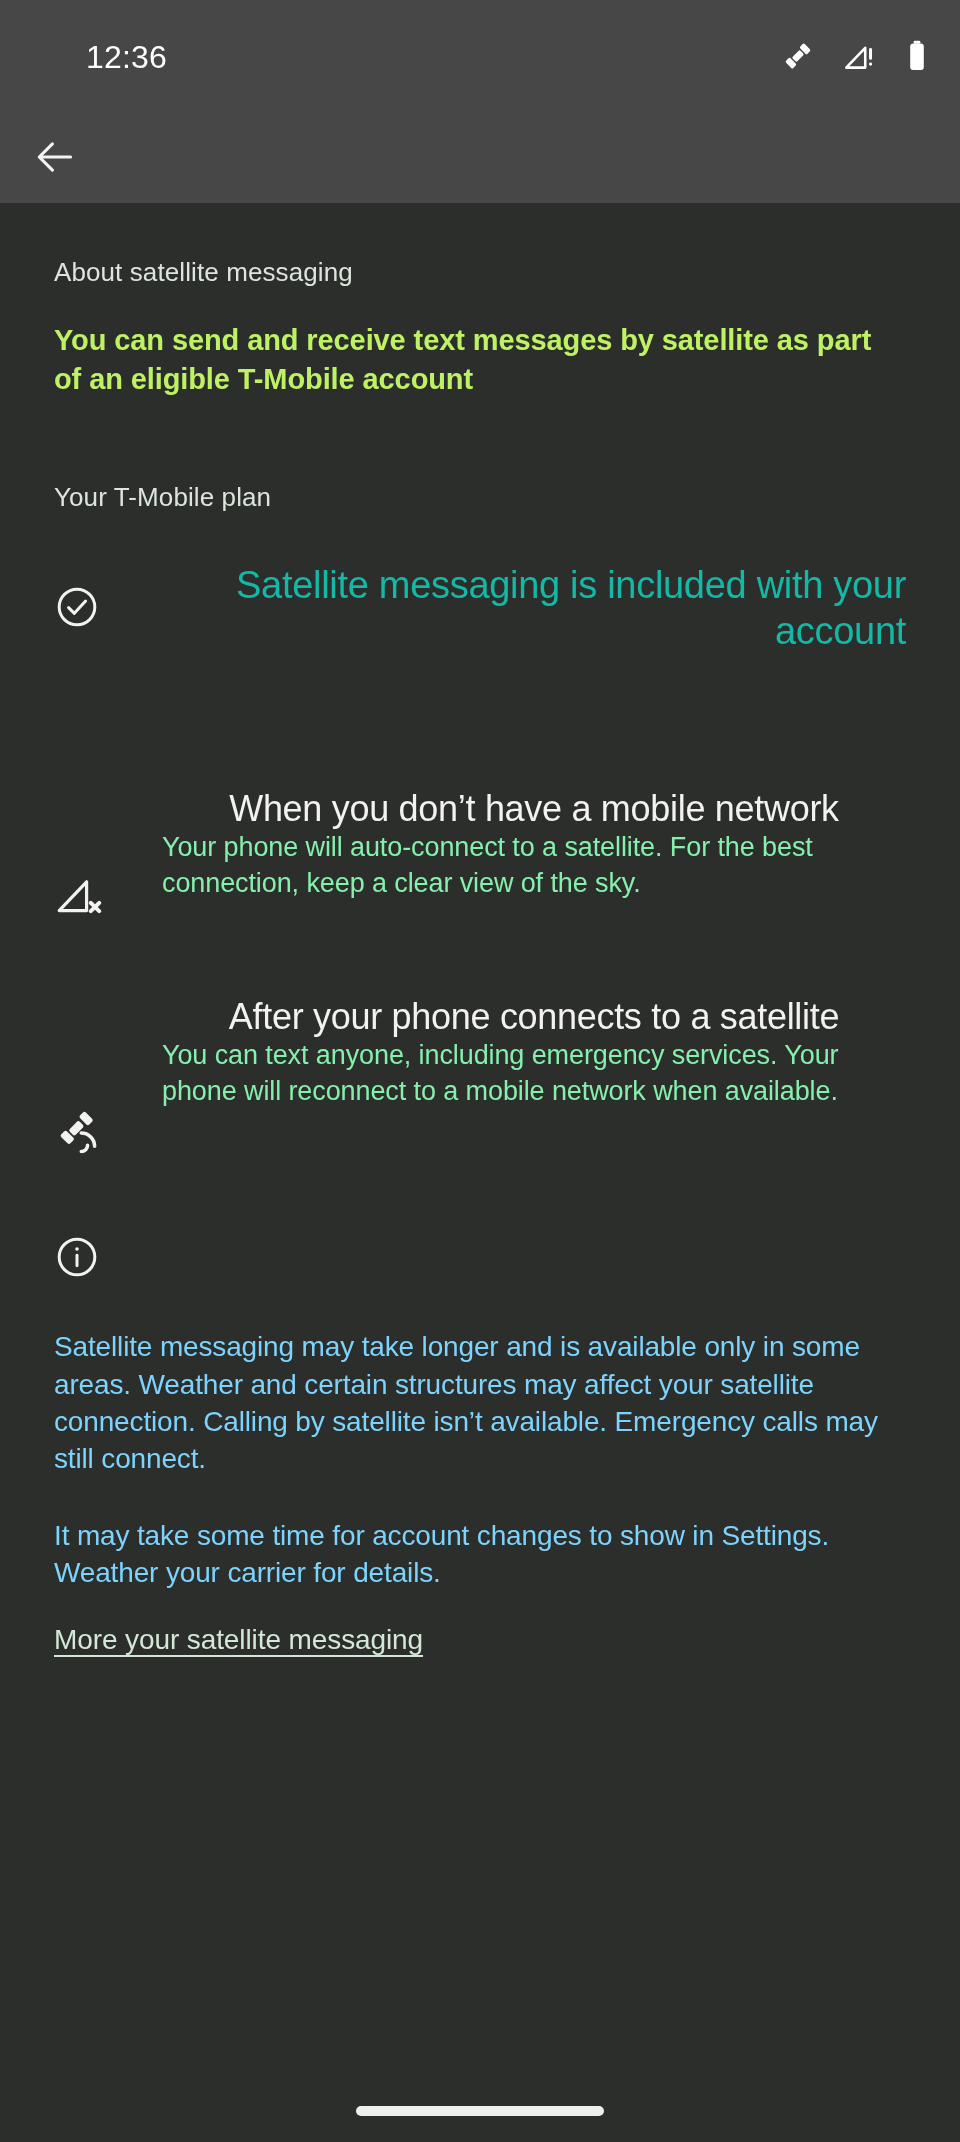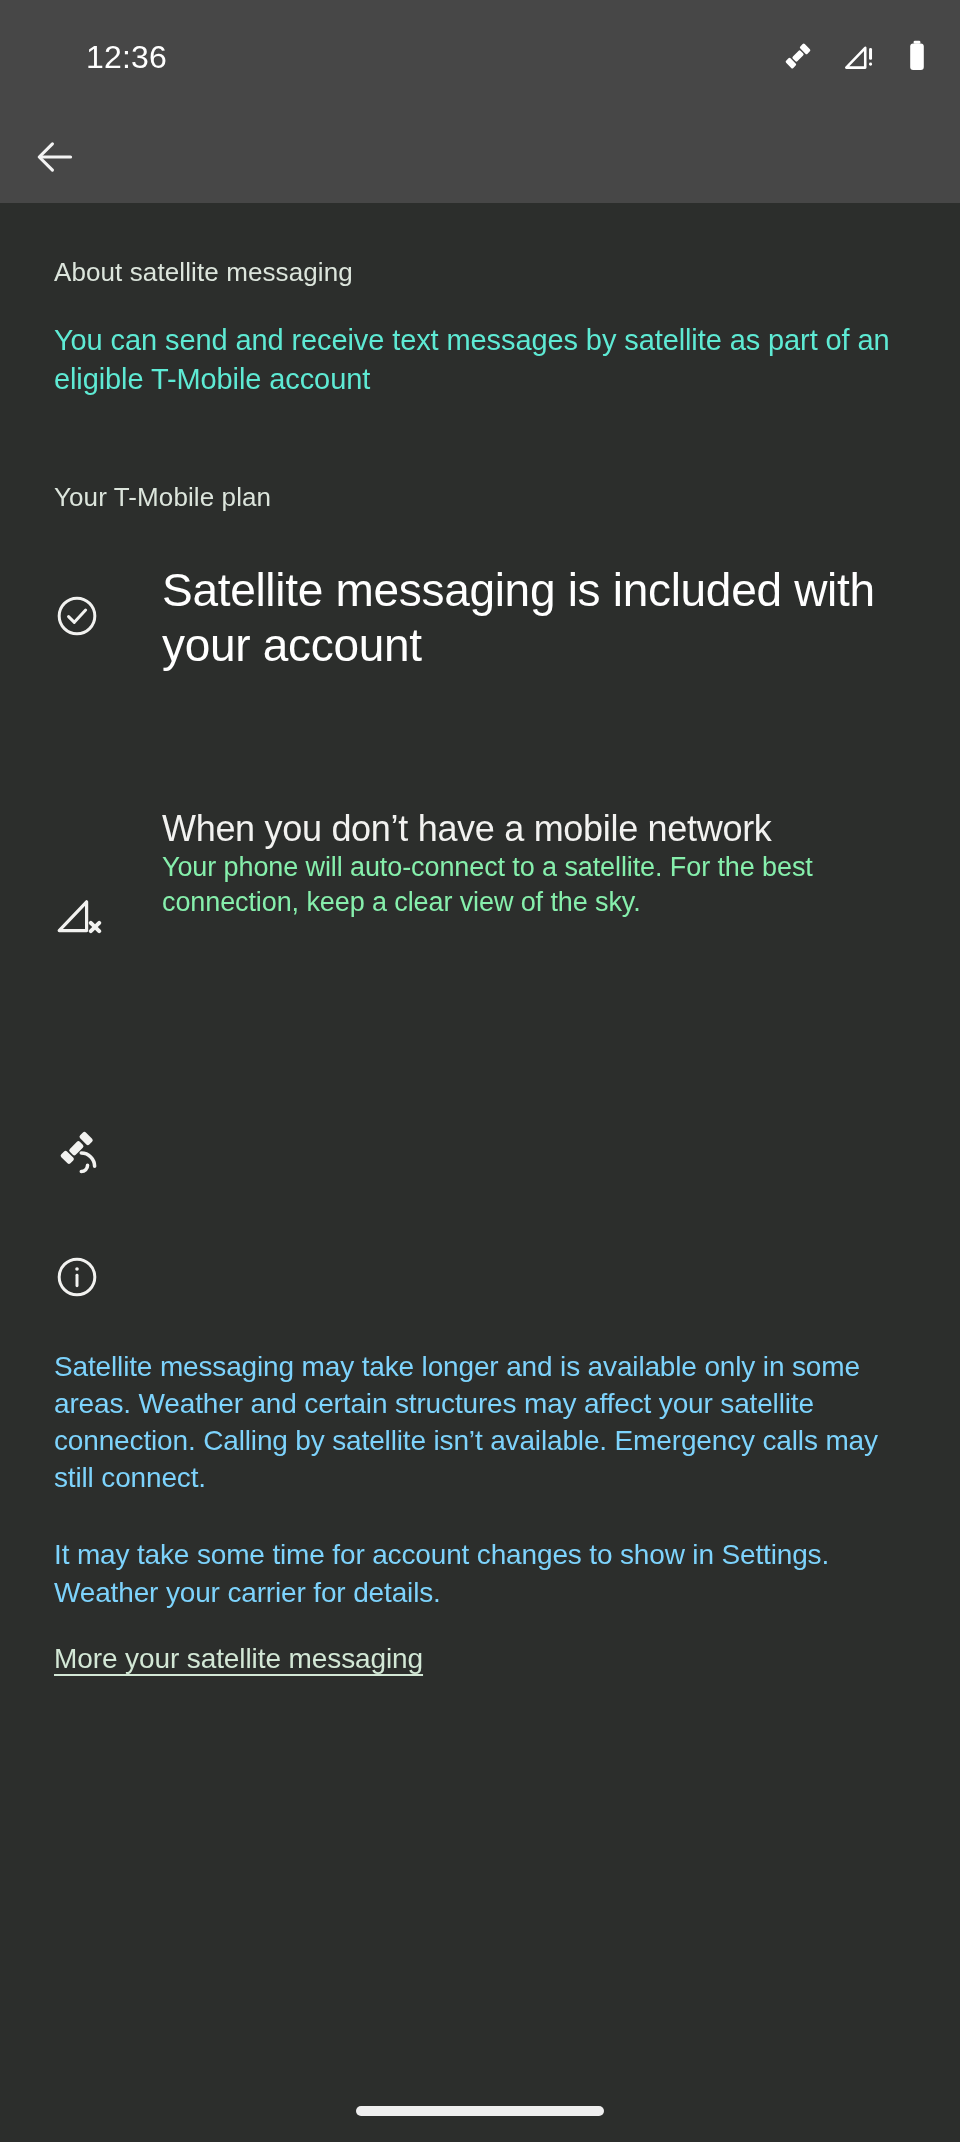--- a/index.html
+++ b/index.html
@@ -41,45 +41,47 @@
   
   .content {
     position:absolute; top:203px; left:0; width:960px; height:1939px;
     background:#2c2e2c; padding:12px 54px;
   }
 
   .section-label {
     color:#dce5dc; font-size:26px; font-weight:400; letter-spacing:.1px;
   }
   .lead-para {
-    color:#5eead4; font-size:29px; line-height:1.33; font-weight:400;
+    color:#bef264; font-size:29px; line-height:1.33; font-weight:700;
     letter-spacing:-.1px;
   }
 
   
   .row { display:flex; align-items:flex-start; }
   .row-icon {
     flex:0 0 auto; width:108px; display:flex; justify-content:flex-start;
     align-items:center;
   }
   .row-body { flex:1 1 auto; }
   .row-title {
     color:#f2f2f0; font-size:36px; line-height:1.17; font-weight:400;
     letter-spacing:-.3px;
+    text-align:center;
   }
   .row-desc {
     color:#86efac; font-size:27px; line-height:1.3; font-weight:400;
     letter-spacing:-.1px; 
   }
 
   .plan-row { margin-top:50px; align-items:center; }
   .plan-row .row-icon { align-items:center; }
   .plan-title {
-    color:#ffffff; font-size:46px; line-height:1.2; font-weight:400;
+    color:#14b8a6; font-size:38px; line-height:1.2; font-weight:400;
     letter-spacing:-.3px;
+    text-align:right;
   }
 
   .disclaimer {
     color:#7dd3fc; font-size:28px; line-height:1.33; font-weight:400;
     letter-spacing:-.15px;
   }
   .link {
     color:#d3e8d6; font-size:28px; text-decoration:underline;
     text-underline-offset:6px; text-decoration-thickness:2px;
     cursor:pointer; display:inline-block; letter-spacing:-.1px;
@@ -200,20 +202,24 @@
               <rect x="15.4" y="6.4" width="3.9" height="6.2" rx="1"></rect>
               <rect x="7.3" y="7.5" width="6.8" height="4" rx="1"></rect>
             </g>
             <g fill="none" stroke="#f2f2f0" stroke-width="1.7" stroke-linecap="round">
               <path d="M13.1 20.9 A3.0 3.0 0 0 0 16.1 17.9"></path>
               <path d="M13.1 17.2 A6.4 6.4 0 0 1 19.5 23.6" transform="translate(0,-5.2)"></path>
             </g>
           </svg>
         </span>
       </div>
+      <div class="row-body">
+        <div class="row-title">After your phone connects to a satellite</div>
+        <div class="row-desc">You can text anyone, including emergency services. Your phone will reconnect to a mobile network when available.</div>
+      </div>
     </div>
 
     
     <div style="height:72px"></div>
     <span>
       <svg width="46" height="46" viewBox="0 0 24 24" fill="none" stroke="#f2f2f0" stroke-width="1.55" stroke-linecap="round" stroke-linejoin="round">
         <circle cx="12" cy="12" r="9.3"></circle>
         <line x1="12" y1="11.1" x2="12" y2="16.6"></line>
         <circle cx="12" cy="7.8" r="0.95" fill="#f2f2f0" stroke="none"></circle>
       </svg>

